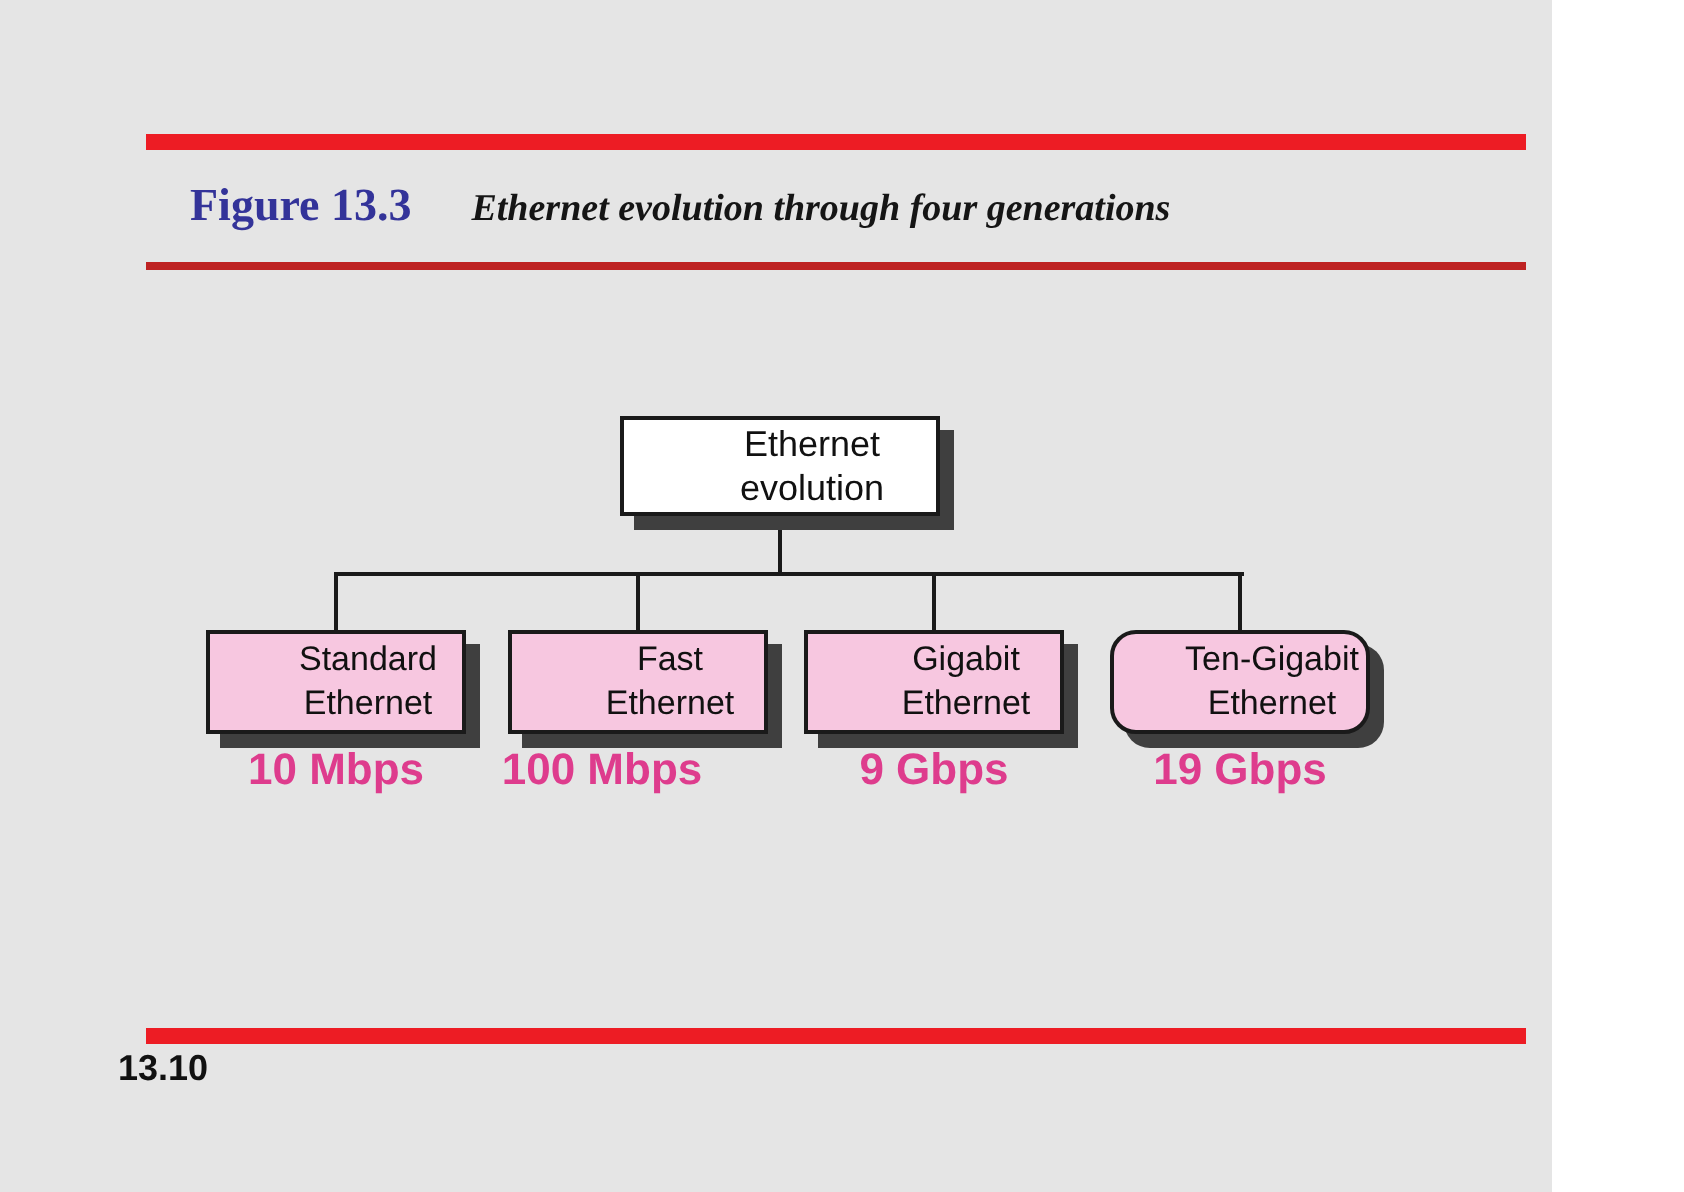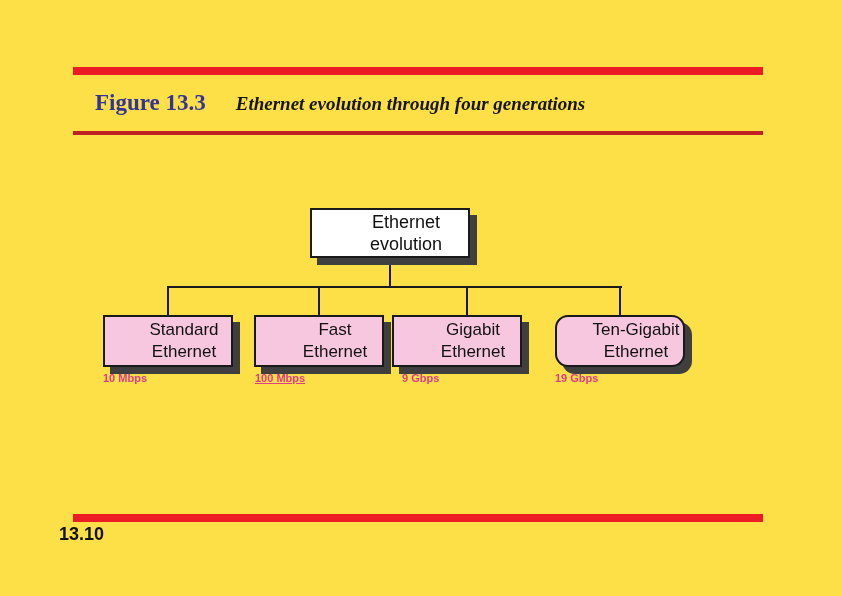--- a/index.html
+++ b/index.html
@@ -1,20 +1,20 @@
 <!DOCTYPE html>
 <html><head>
 <meta charset="utf-8">
 <style>
   html, body { margin: 0; padding: 0; background: #ffffff; }
   .slide {
     position: relative;
-    width: 842px;
+    width: 776px;
     height: 596px;
-    background: #fde047;
+    background: #e5e5e5;
     overflow: hidden;
     font-family: "Liberation Sans", sans-serif;
   }
   .bar {
     position: absolute;
     left: 73px;
     width: 690px;
     height: 8px;
     background: #ED1C24;
   }
@@ -84,33 +84,34 @@
     font-size: 18px; line-height: 22px;
   }
   .node-child {
     top: 315px;
     width: 130px; height: 52px;
     background: #F7C7E0;
     font-size: 17px; line-height: 22px; justify-content: center;
   }
   .child-0 { left: 103px; }
   .child-1 { left: 254px; }
-  .child-2 { left: 392px; }
+  .child-2 { left: 402px; }
   .child-3 { left: 555px; border-radius: 13px; }
   .speed {
     position: absolute;
     top: 372px;
     width: 130px;
+    text-align: center;
     font-weight: bold;
-    font-size: 11px;
+    font-size: 22px;
     color: #DE3C8D;
     white-space: nowrap;
   }
   .speed-0 { left: 103px; }
-  .speed-1 { left: 255px; text-decoration: underline; }
+  .speed-1 { left: 236px; }
   .speed-2 { left: 402px; }
   .speed-3 { left: 555px; }
   .page-number {
     position: absolute;
     left: 59px;
     top: 524px;
     font-weight: bold;
     font-size: 18px;
     color: #111111;
   }

